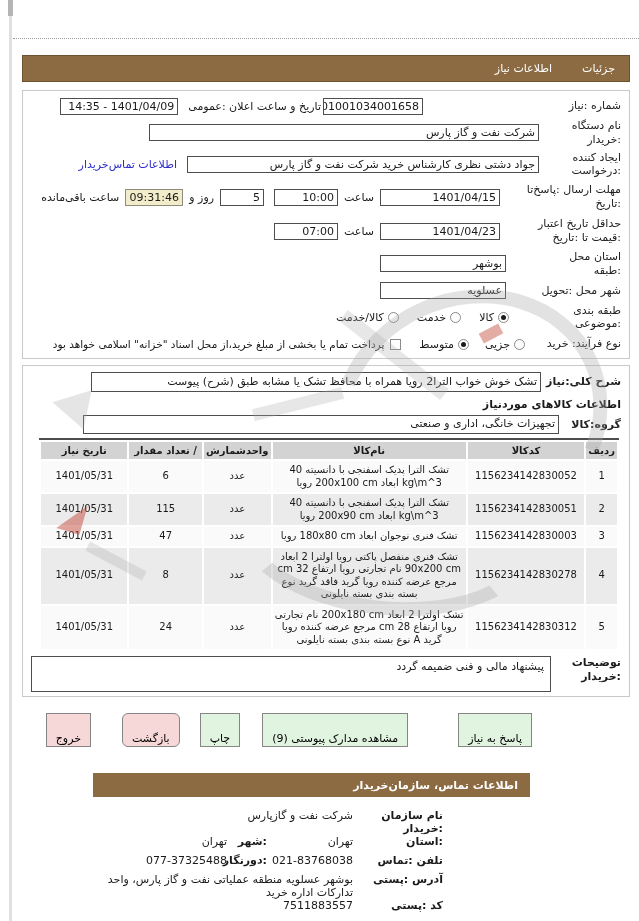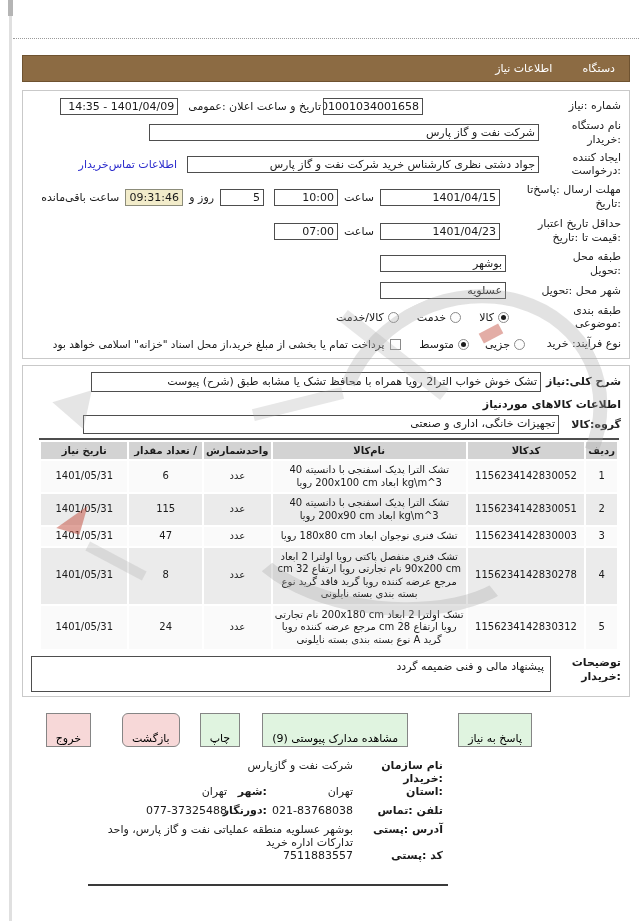--- a/index.html
+++ b/index.html
@@ -115,21 +115,21 @@
     <div class="wm-bar2"></div>
     <div class="wm-bar3"></div>
     <div class="wm-tri-gray"></div>
     <div class="wm-red1"></div>
     <div class="wm-red2"></div>
   </div>
 
   <div class="content">
 
     <div class="tabbar">
-      <span class="tab">دستگاه</span>
+      <span class="tab">جزئیات</span>
       <span class="tab">اطلاعات نیاز</span>
     </div>
 
     <div class="panel">
 
       <div class="frow">
         <span class="flbl">شماره :نیاز</span>
         <span class="box" style="width:100px;margin-right:116px;">1101001034001658</span>
         <span class="inline-lbl" style="margin-right:2px;">تاریخ و ساعت اعلان :عمومی</span>
         <span class="box" style="width:118px;margin-right:4px;">1401/04/09 - 14:35</span>
@@ -164,21 +164,21 @@
         <span class="flbl">
           <div>حداقل تاریخ اعتبار</div>
           <div>:قیمت تا :تاریخ</div>
         </span>
         <span class="box" style="width:120px;margin-right:39px;">1401/04/23</span>
         <span class="inline-lbl">ساعت</span>
         <span class="box" style="width:64px;">07:00</span>
       </div>
 
       <div class="frow">
-        <span class="flbl">طبقه محل :تحویل</span>
+        <span class="flbl">استان محل :طبقه</span>
         <span class="box" style="width:126px;margin-right:33px;">بوشهر</span>
       </div>
 
       <div class="frow">
         <span class="flbl">شهر محل :تحویل</span>
         <span class="box" style="width:126px;margin-right:33px;">عسلویه</span>
       </div>
 
       <div class="frow">
         <span class="flbl">طبقه بندی :موضوعی</span>
@@ -282,20 +282,21 @@
     </div>
 
     <div class="btnrow">
       <button class="btn green" style="margin-left:50px;">پاسخ به نیاز</button>
       <button class="btn green" style="margin-left:22px;">مشاهده مدارک پیوستی (9)</button>
       <button class="btn green" style="margin-left:20px;">چاپ</button>
       <button class="btn pink" style="margin-left:31px;border-radius:6px;">بازگشت</button>
       <button class="btn pink">خروج</button>
     </div>
 
+    <div class="sec-hdr">اطلاعات تماس، سازمان‌خریدار</div>
 
     <div class="contact">
       <div class="crow">
         <span class="clbl">نام سازمان :خریدار</span>
         <span class="cval-wide">شرکت نفت و گازپارس</span>
       </div>
       <div class="crow">
         <span class="clbl">:استان</span>
         <span class="cval">تهران</span>
         <span class="clbl2">:شهر</span>

